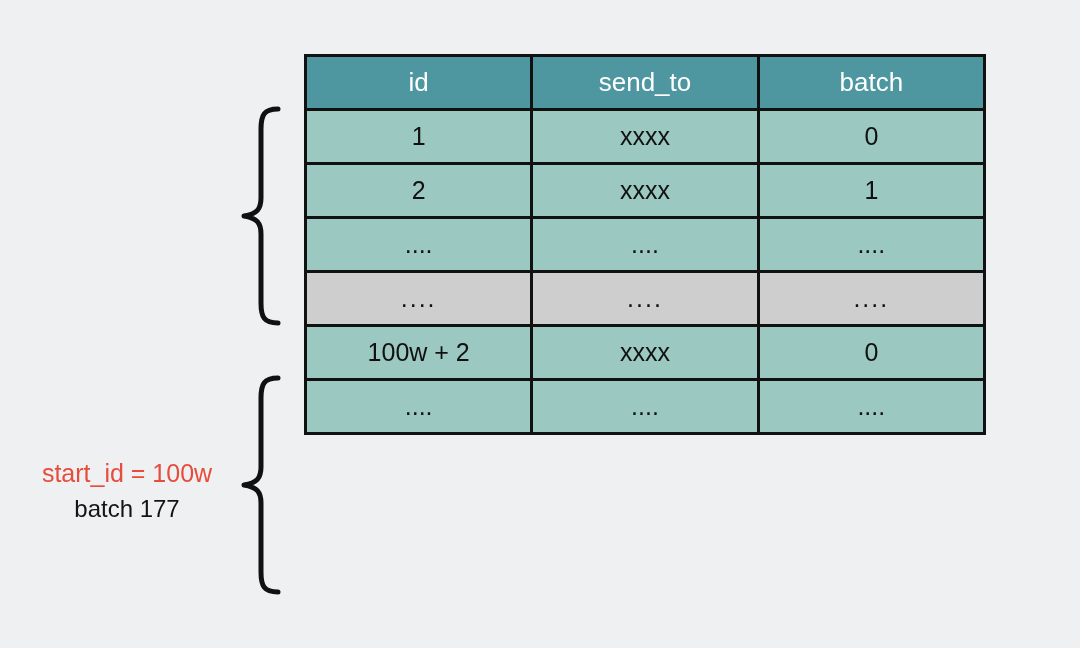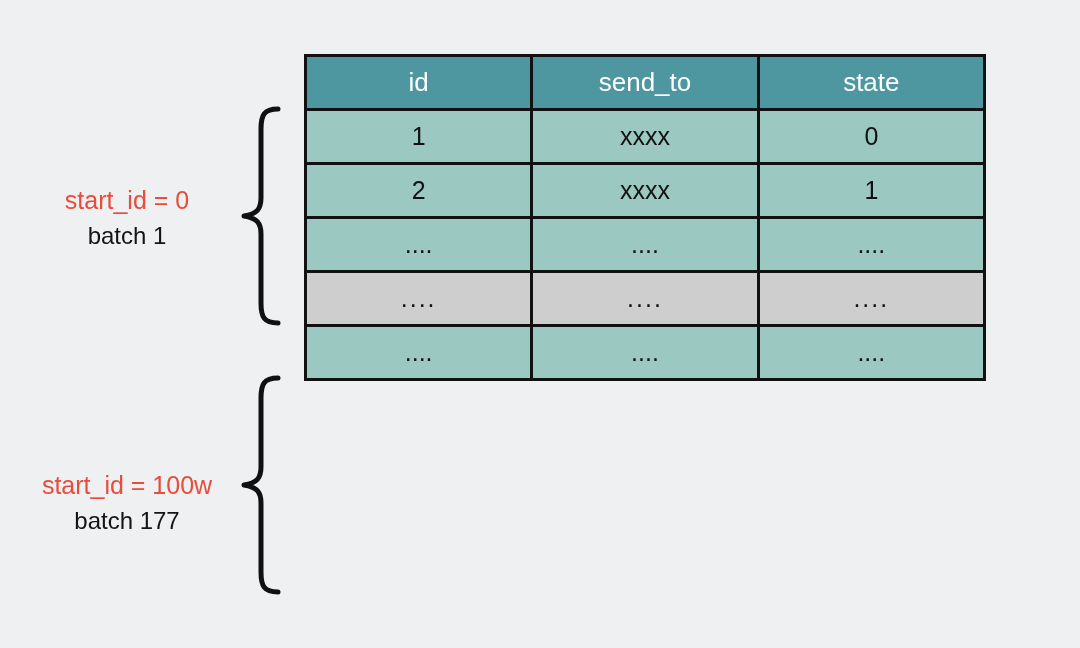--- a/index.html
+++ b/index.html
@@ -25,21 +25,21 @@
     height: 648px;
   }
   
   .annotation {
     position: absolute;
     width: 230px;
     text-align: center;
     line-height: 1.42;
   }
   .annotation-1 { left: 12px; top: 183px; }
-  .annotation-2 { left: 12px; top: 468px; }
+  .annotation-2 { left: 12px; top: 456px; }
   .ann-line-red {
     color: var(--accent-red);
     font-size: 25px;
   }
   .ann-line-black {
     color: #141414;
     font-size: 24px;
   }
   
   .brace {
@@ -87,43 +87,39 @@
   .data-table tr.sep td {
     background: var(--separator-bg);
     letter-spacing: 2px;
   }
 </style>
 </head>
 <body>
 
 <div class="stage">
 
-  <div class="annotation annotation-1">
-    <div class="ann-line-red">start_id = 0</div>
-    <div class="ann-line-black">batch 1</div>
-  </div>
 
   <div class="annotation annotation-2">
     <div class="ann-line-red">start_id = 100w</div>
     <div class="ann-line-black">batch 177</div>
   </div>
 
   <svg class="brace brace-1" viewBox="0 0 46 222" aria-hidden="true">
     <path d="M 41 4 C 27 4 24 10 24 24 L 24 93 C 24 104 20 109 7 111 C 20 113 24 118 24 129 L 24 198 C 24 212 27 218 41 218"></path>
   </svg>
   <svg class="brace brace-2" viewBox="0 0 46 222" aria-hidden="true">
     <path d="M 41 4 C 27 4 24 10 24 24 L 24 93 C 24 104 20 109 7 111 C 20 113 24 118 24 129 L 24 198 C 24 212 27 218 41 218"></path>
   </svg>
 
   <table class="data-table">
     <thead>
       <tr>
         <th>id</th>
         <th>send_to</th>
-        <th>state</th>
+        <th>batch</th>
       </tr>
     </thead>
     <tbody>
       <tr>
         <td>1</td>
         <td>xxxx</td>
         <td>0</td>
       </tr>
       <tr>
         <td>2</td>
@@ -134,20 +130,25 @@
         <td>....</td>
         <td>....</td>
         <td>....</td>
       </tr>
       <tr class="sep">
         <td>....</td>
         <td>....</td>
         <td>....</td>
       </tr>
       <tr>
+        <td>100w + 2</td>
+        <td>xxxx</td>
+        <td>0</td>
+      </tr>
+      <tr>
         <td>....</td>
         <td>....</td>
         <td>....</td>
       </tr>
     </tbody>
   </table>
 
 </div>
 
 </body></html>

